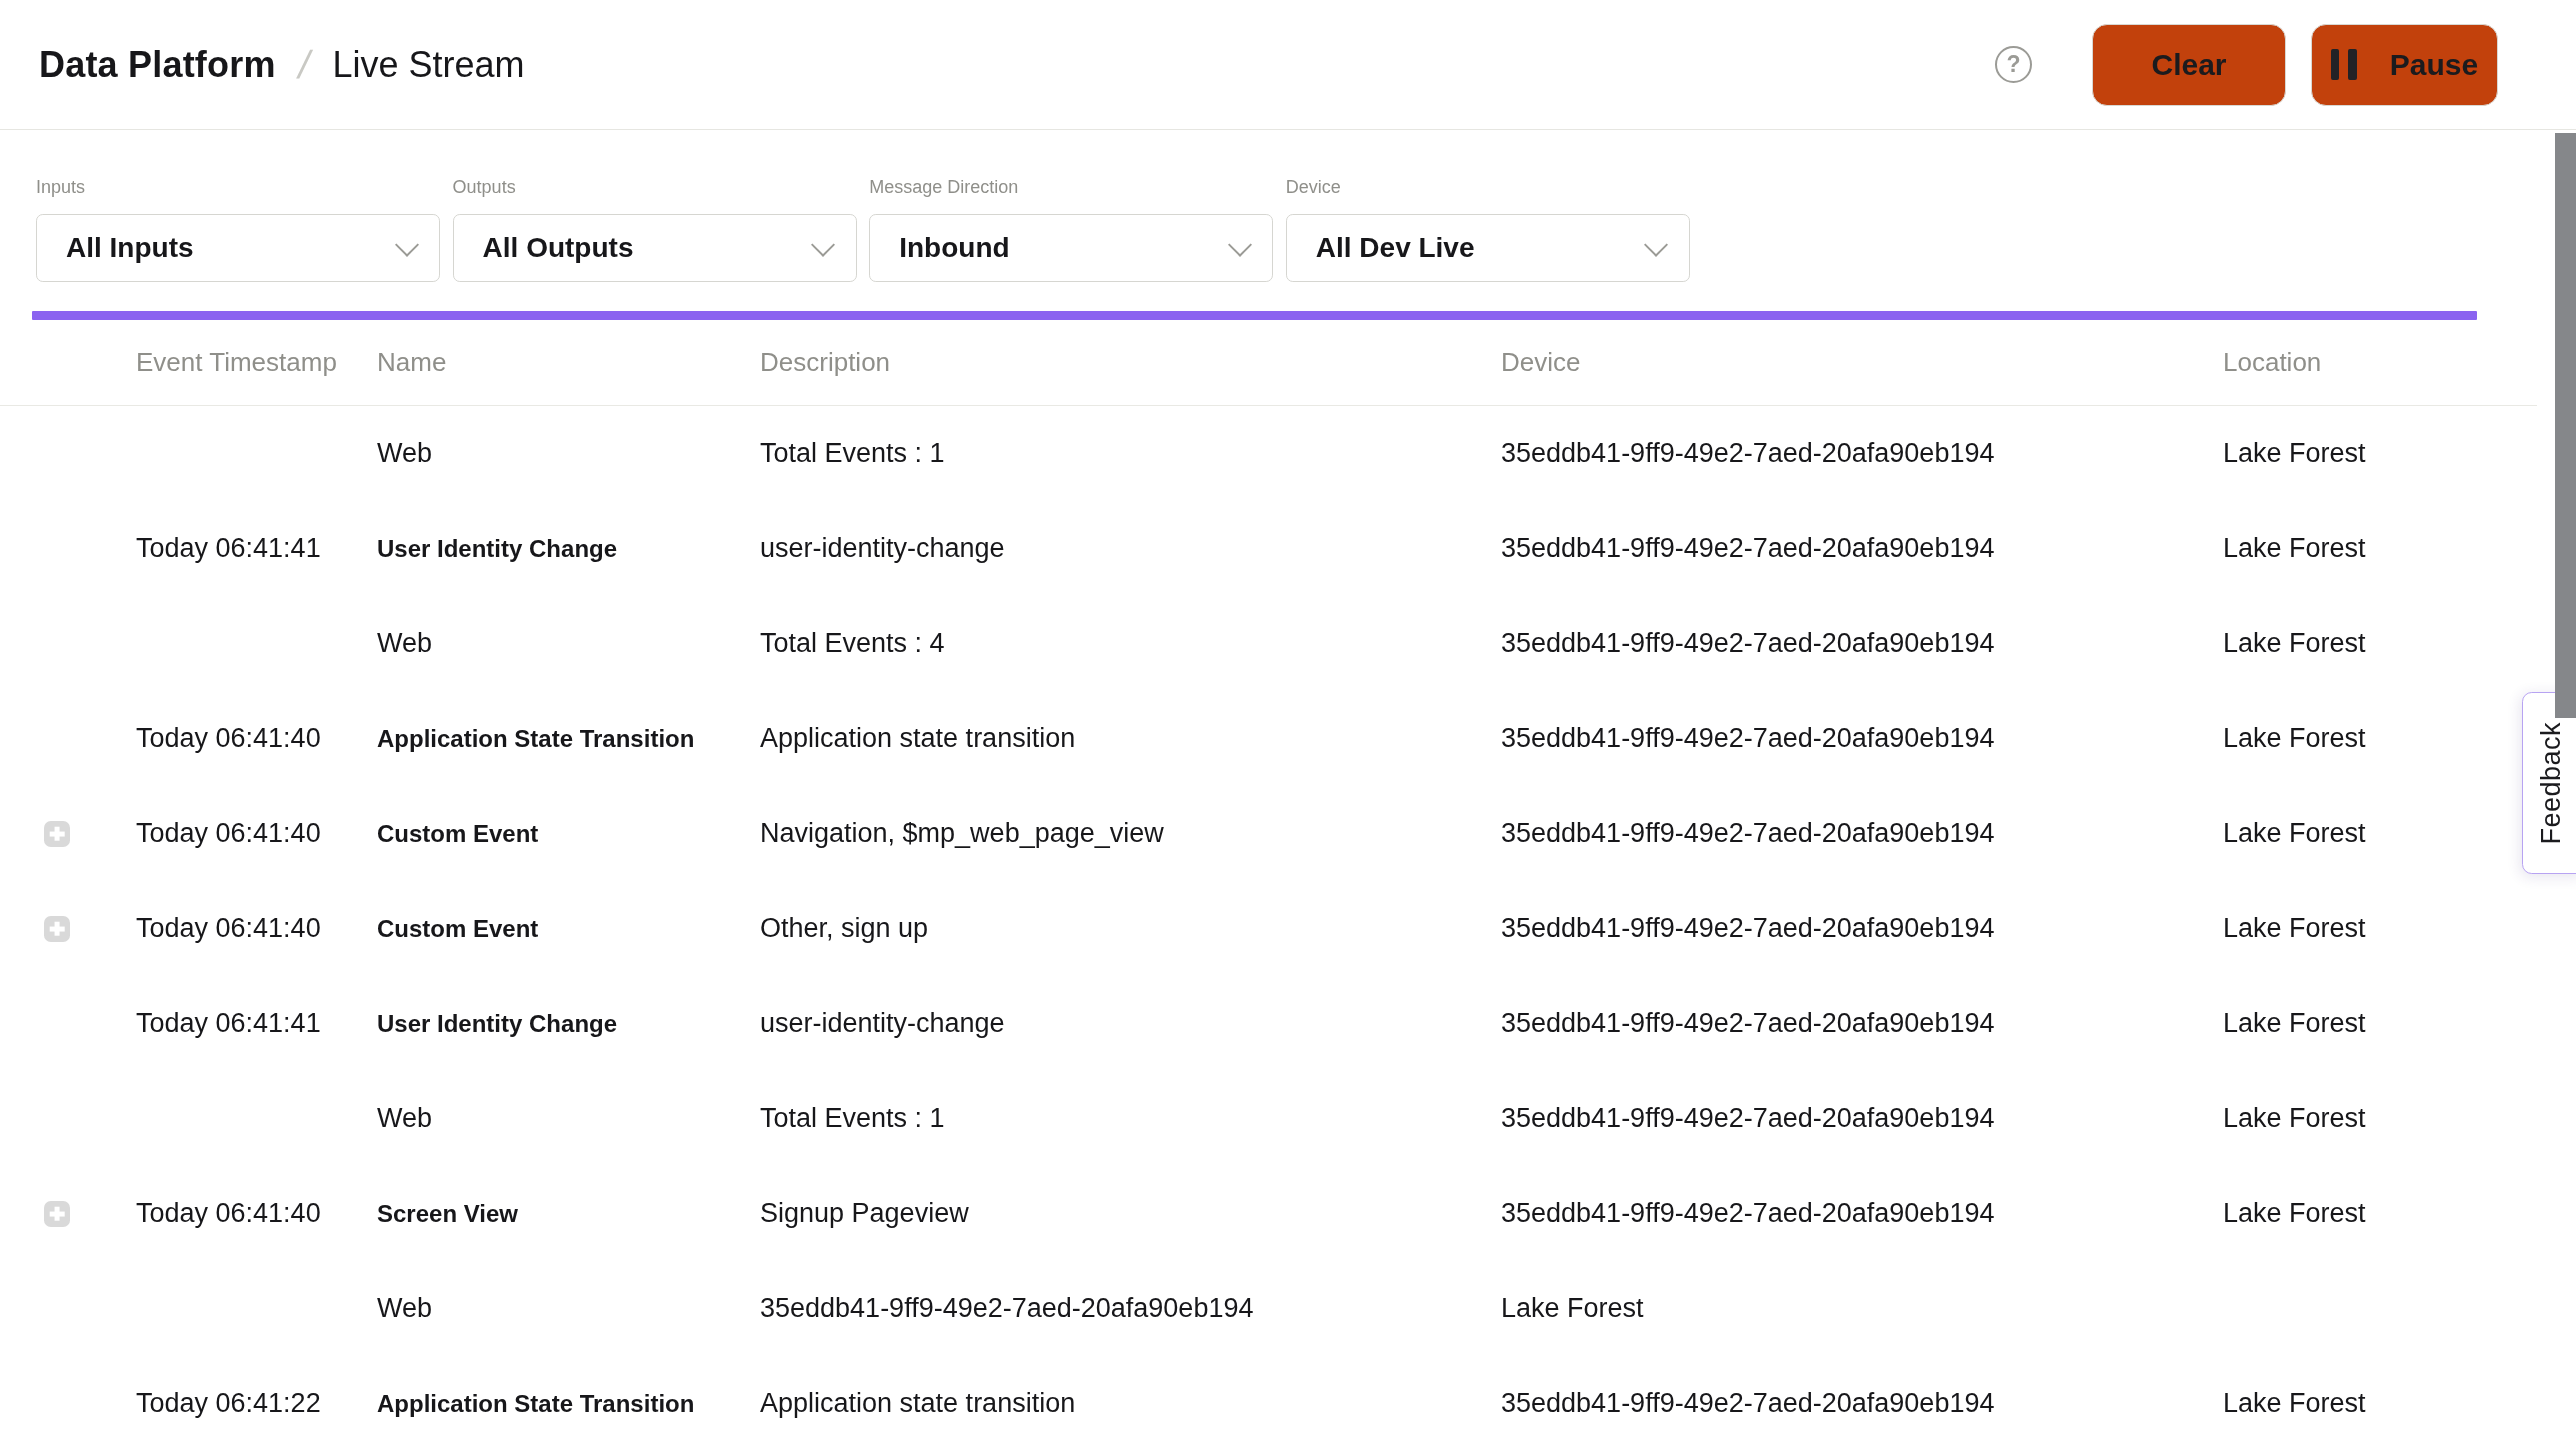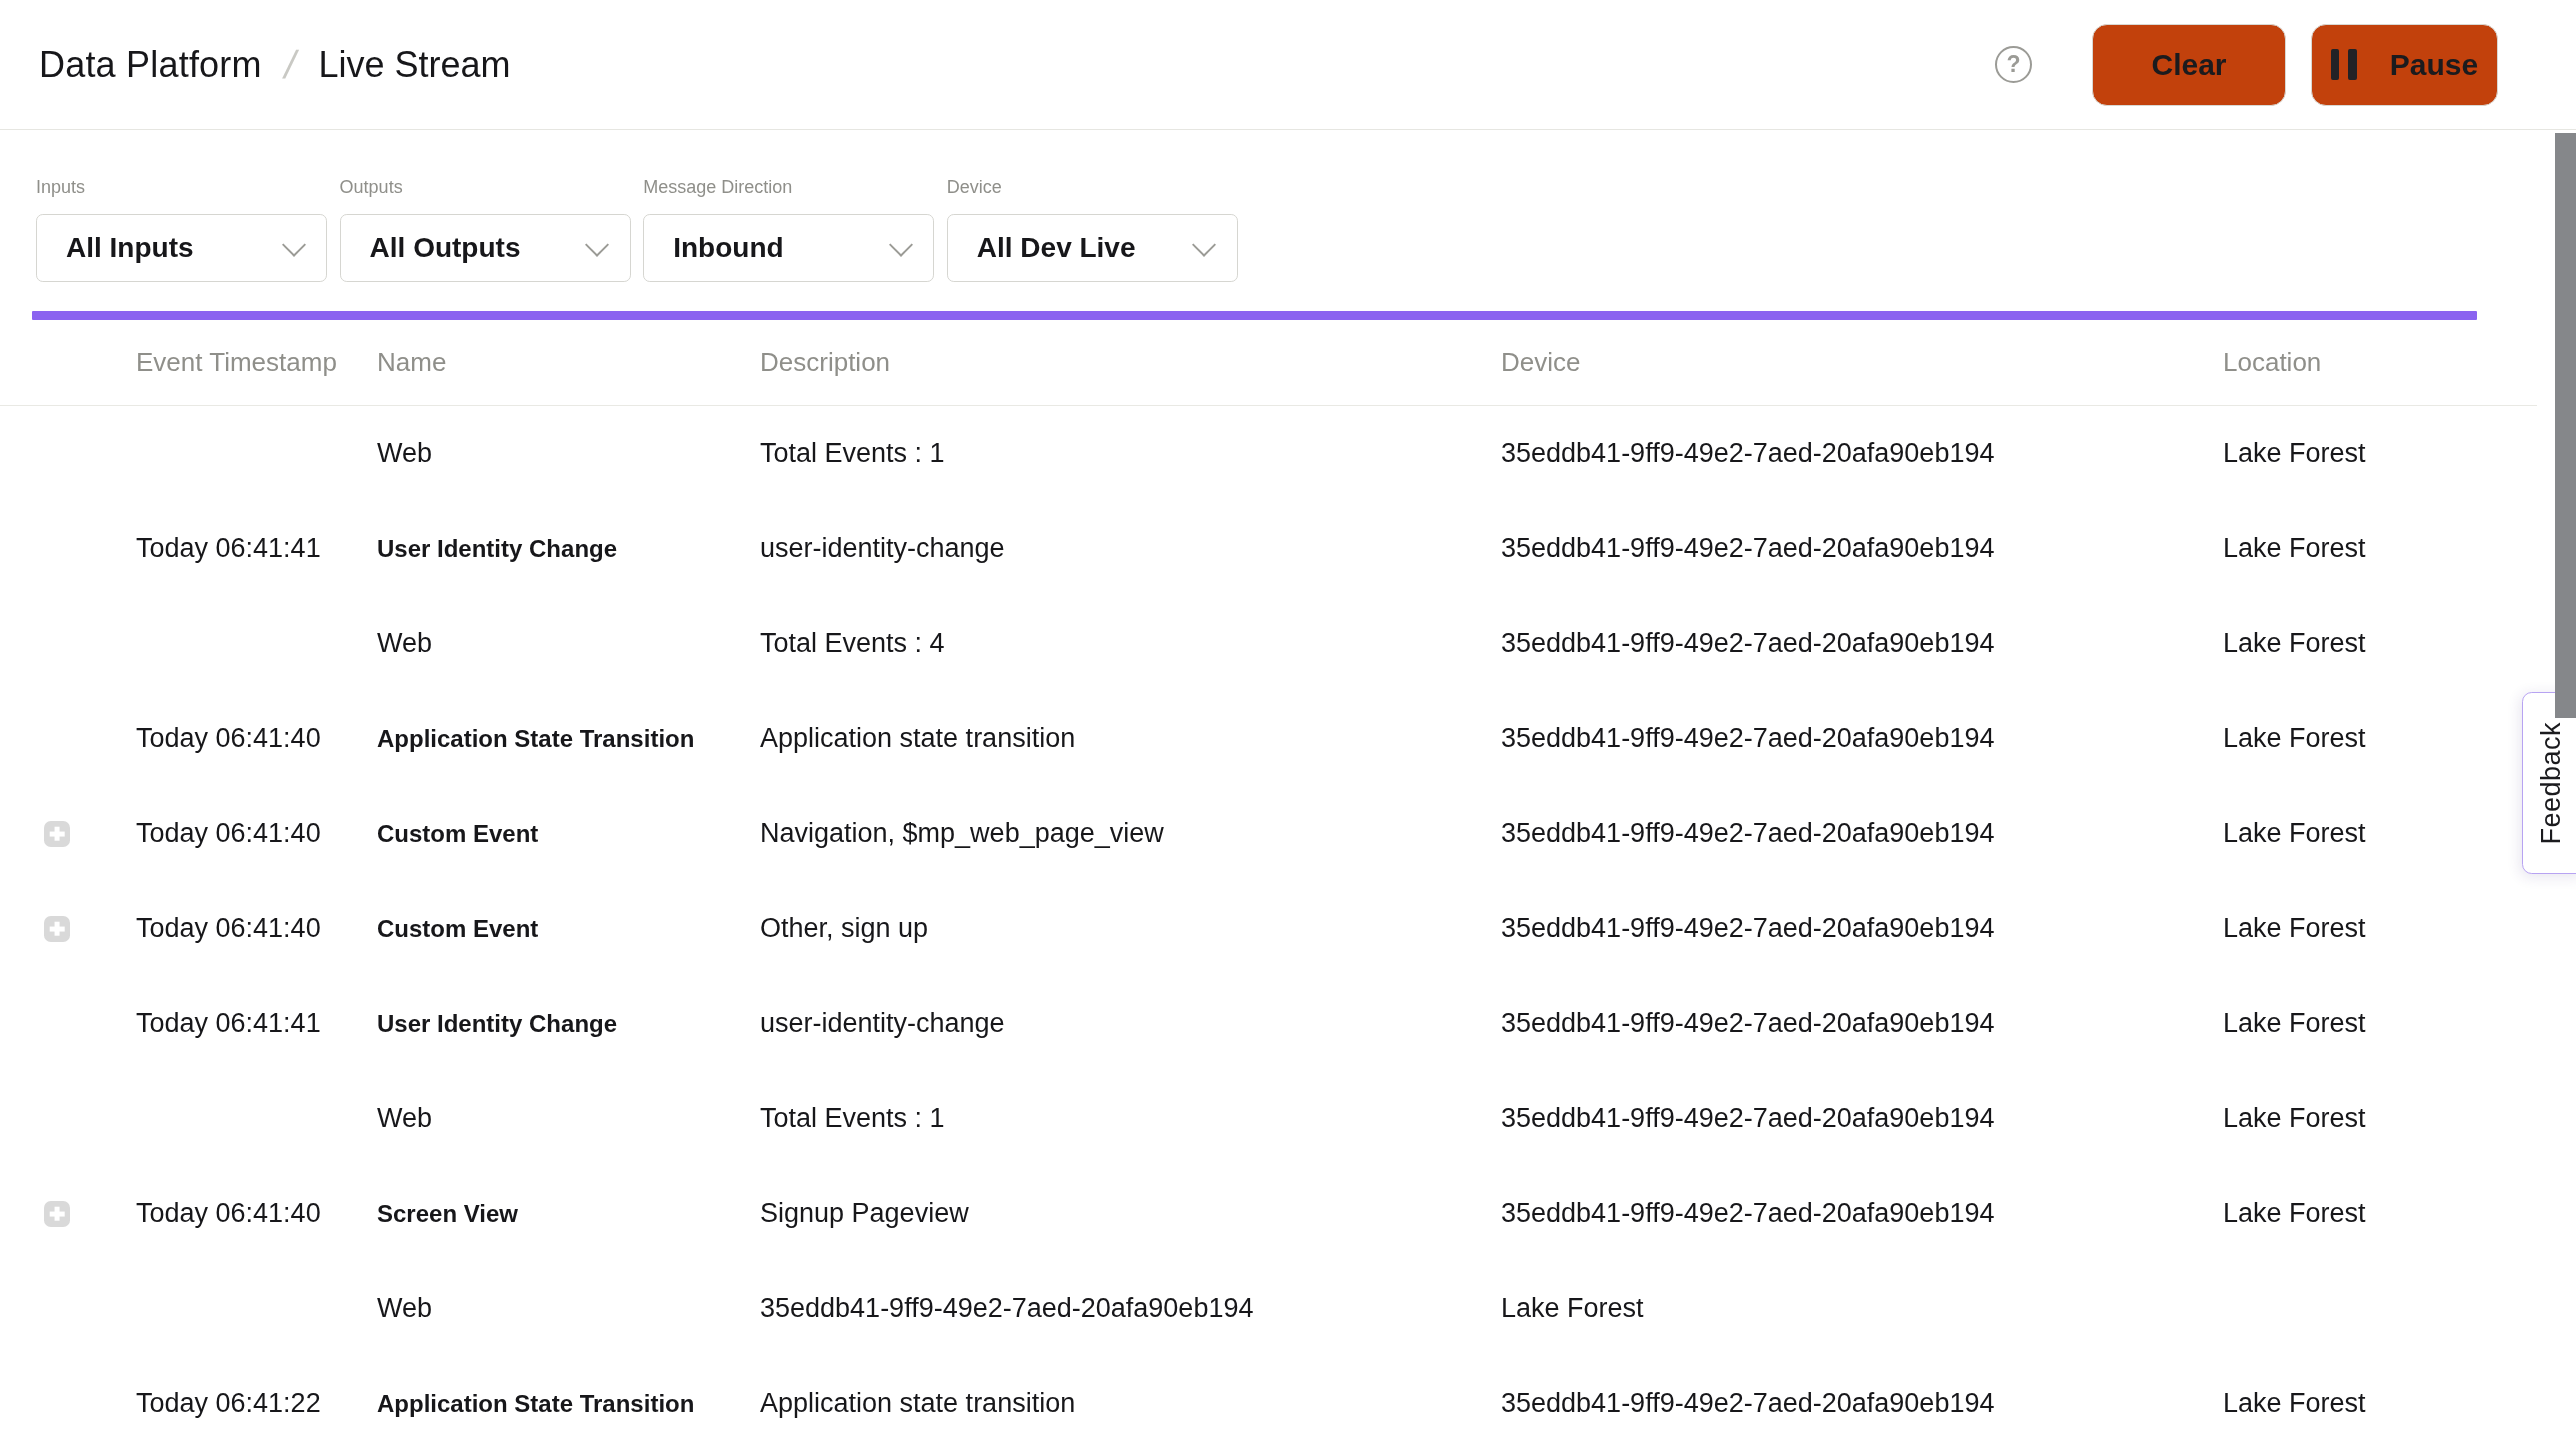--- a/index.html
+++ b/index.html
@@ -3,40 +3,40 @@
 <meta charset="utf-8">
 <style>
   * { margin:0; padding:0; box-sizing:border-box; }
   html,body { width:2576px; height:1442px; overflow:hidden; background:#ffffff;
     font-family:"Liberation Sans", sans-serif; color:#17171a; }
 
   
   .app-header { height:130px; border-bottom:1px solid #e6e6e1;
     display:flex; align-items:center; padding:0 78px 0 39px; }
   .breadcrumb { display:flex; align-items:center; gap:23px; font-size:36px; }
-  .crumb-root { font-weight:400; letter-spacing:0.2px; }
+  .crumb-root { font-weight:700; letter-spacing:0.2px; }
   .crumb-sep { color:#c9c9c4; font-size:39px; font-weight:300; transform:skewX(-12deg); }
   .crumb-current { font-weight:400; }
   .header-right { margin-left:auto; display:flex; align-items:center; gap:25px; }
   .help-icon { width:37px; height:37px; border:2.9px solid #9b9b96; border-radius:50%;
     color:#9b9b96; font-size:23px; font-weight:700; display:flex; align-items:center;
     justify-content:center; margin-right:35px; cursor:pointer; }
   .btn { height:82px; background:#c2410c; border:1px solid #d8d8d3; border-radius:15px;
     font-size:30px; font-weight:700; color:#1b1b1e; display:flex; align-items:center;
     justify-content:center; cursor:pointer; font-family:"Liberation Sans",sans-serif; }
   .btn-clear { width:194px; }
   .btn-pause { width:187px; gap:33px; }
   .pause-icon { display:flex; gap:8.7px; }
   .pause-icon i { display:block; width:8.7px; height:31px; background:#222226; border-radius:1.9px; }
 
   
   .filters { display:flex; gap:12.6px; padding:47px 0 0 36px; }
   .filter-group { display:flex; flex-direction:column; gap:15.5px; }
   .filter-label { font-size:18px; color:#8f8f8a; }
-  .filter-select { width:291px; height:68px; border:1px solid #d6d6d1; border-radius:6.8px;
+  .filter-select { width:404px; height:68px; border:1px solid #d6d6d1; border-radius:6.8px;
     background:#fff; display:flex; align-items:center; justify-content:space-between;
     padding:0 27px 0 29px; font-size:28px; font-weight:700; cursor:pointer; }
   .chevron-down { width:16.5px; height:16.5px; border-right:2.9px solid #9b9b96;
     border-bottom:2.9px solid #9b9b96; transform:rotate(45deg) translateY(-3.9px); }
 
   
   .accent-bar { height:9.7px; margin:29px 0 0 32px; width:2445px; border-radius:1px; }
 
   
   .stream-table { width:100%; }

